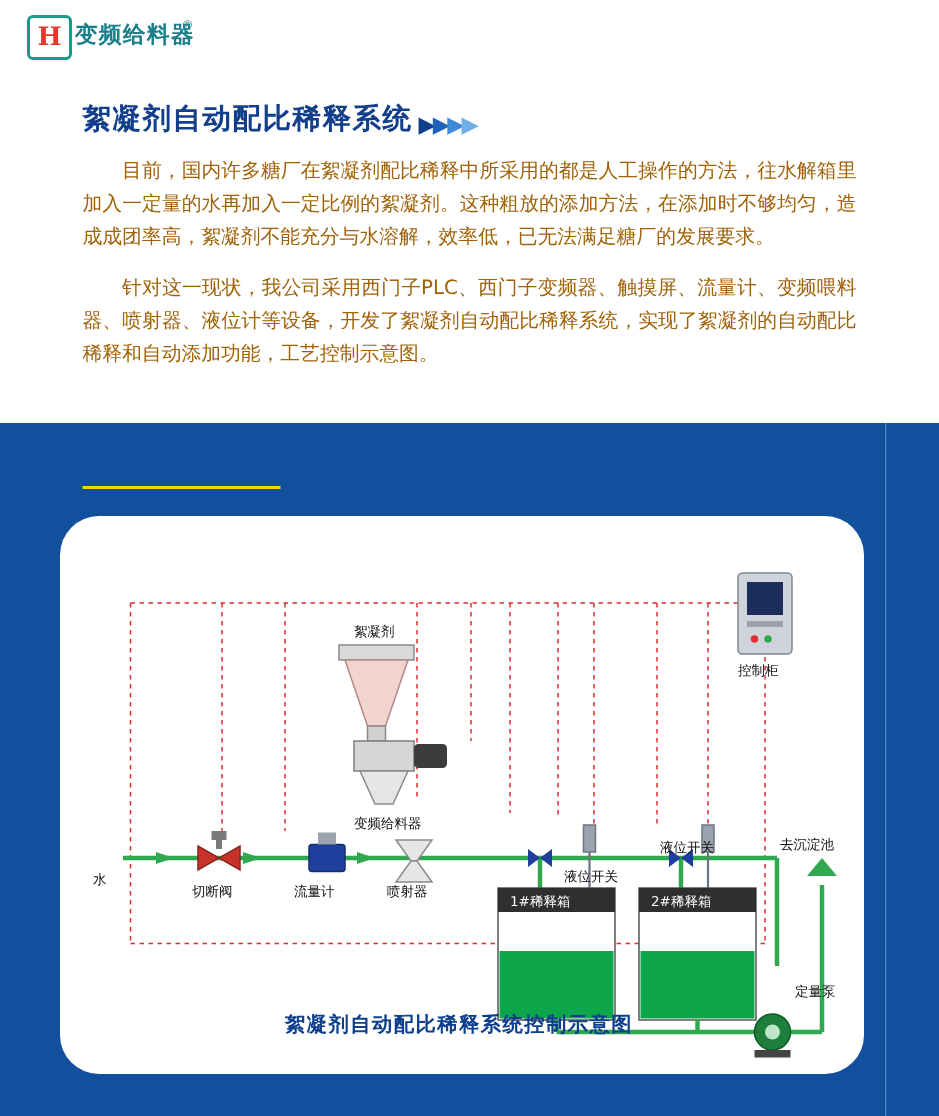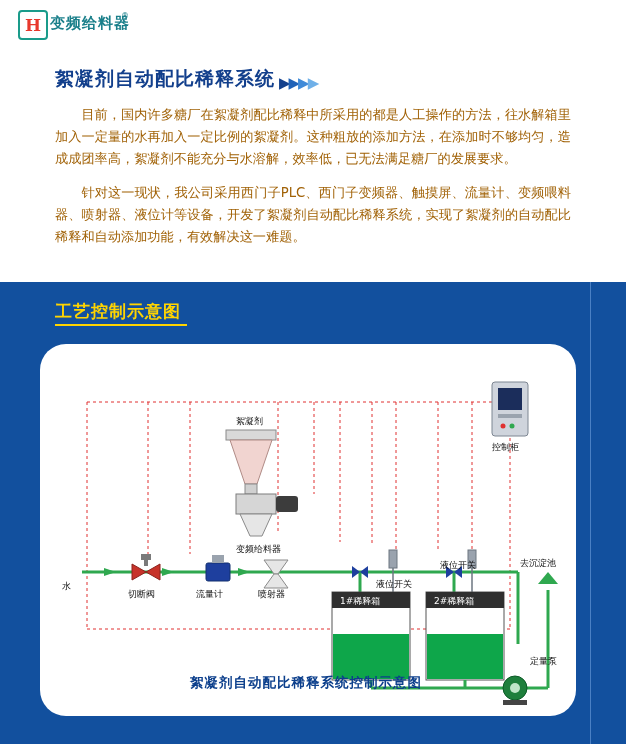--- a/index.html
+++ b/index.html
@@ -84,25 +84,24 @@
 </div>
 
 <div class="title-bar">
   <span class="t">絮凝剂自动配比稀释系统</span>
   <span class="arrows">
     <span class="a1">▶</span><span class="a2">▶</span><span class="a3">▶</span><span class="a4">▶</span>
   </span>
 </div>
 
 <div class="para" id="p1">目前，国内许多糖厂在絮凝剂配比稀释中所采用的都是人工操作的方法，往水解箱里加入一定量的水再加入一定比例的絮凝剂。这种粗放的添加方法，在添加时不够均匀，造成成团率高，絮凝剂不能充分与水溶解，效率低，已无法满足糖厂的发展要求。</div>
-<div class="para" id="p2">针对这一现状，我公司采用西门子PLC、西门子变频器、触摸屏、流量计、变频喂料器、喷射器、液位计等设备，开发了絮凝剂自动配比稀释系统，实现了絮凝剂的自动配比稀释和自动添加功能，有效解决这一难题。</div>
+<div class="para" id="p2">针对这一现状，我公司采用西门子PLC、西门子变频器、触摸屏、流量计、变频喂料器、喷射器、液位计等设备，开发了絮凝剂自动配比稀释系统，实现了絮凝剂的自动配比稀释和自动添加功能，工艺控制示意图。</div>
 
 <div class="panel">
   <div class="panel-inner-line"></div>
-  <div class="panel-title">工艺控制示意图</div>
   <div class="panel-title-underline"></div>
 
   <div class="white-card">
 
     <svg class="flow" width="536" height="372" viewBox="0 0 536 372">
 
       <g stroke="#e03030" stroke-width="1" fill="none" stroke-dasharray="3,3">
         <path d="M47 58 L47 285"></path>
         <path d="M47 58 L470 58"></path>
         <path d="M108 58 L108 210"></path>

